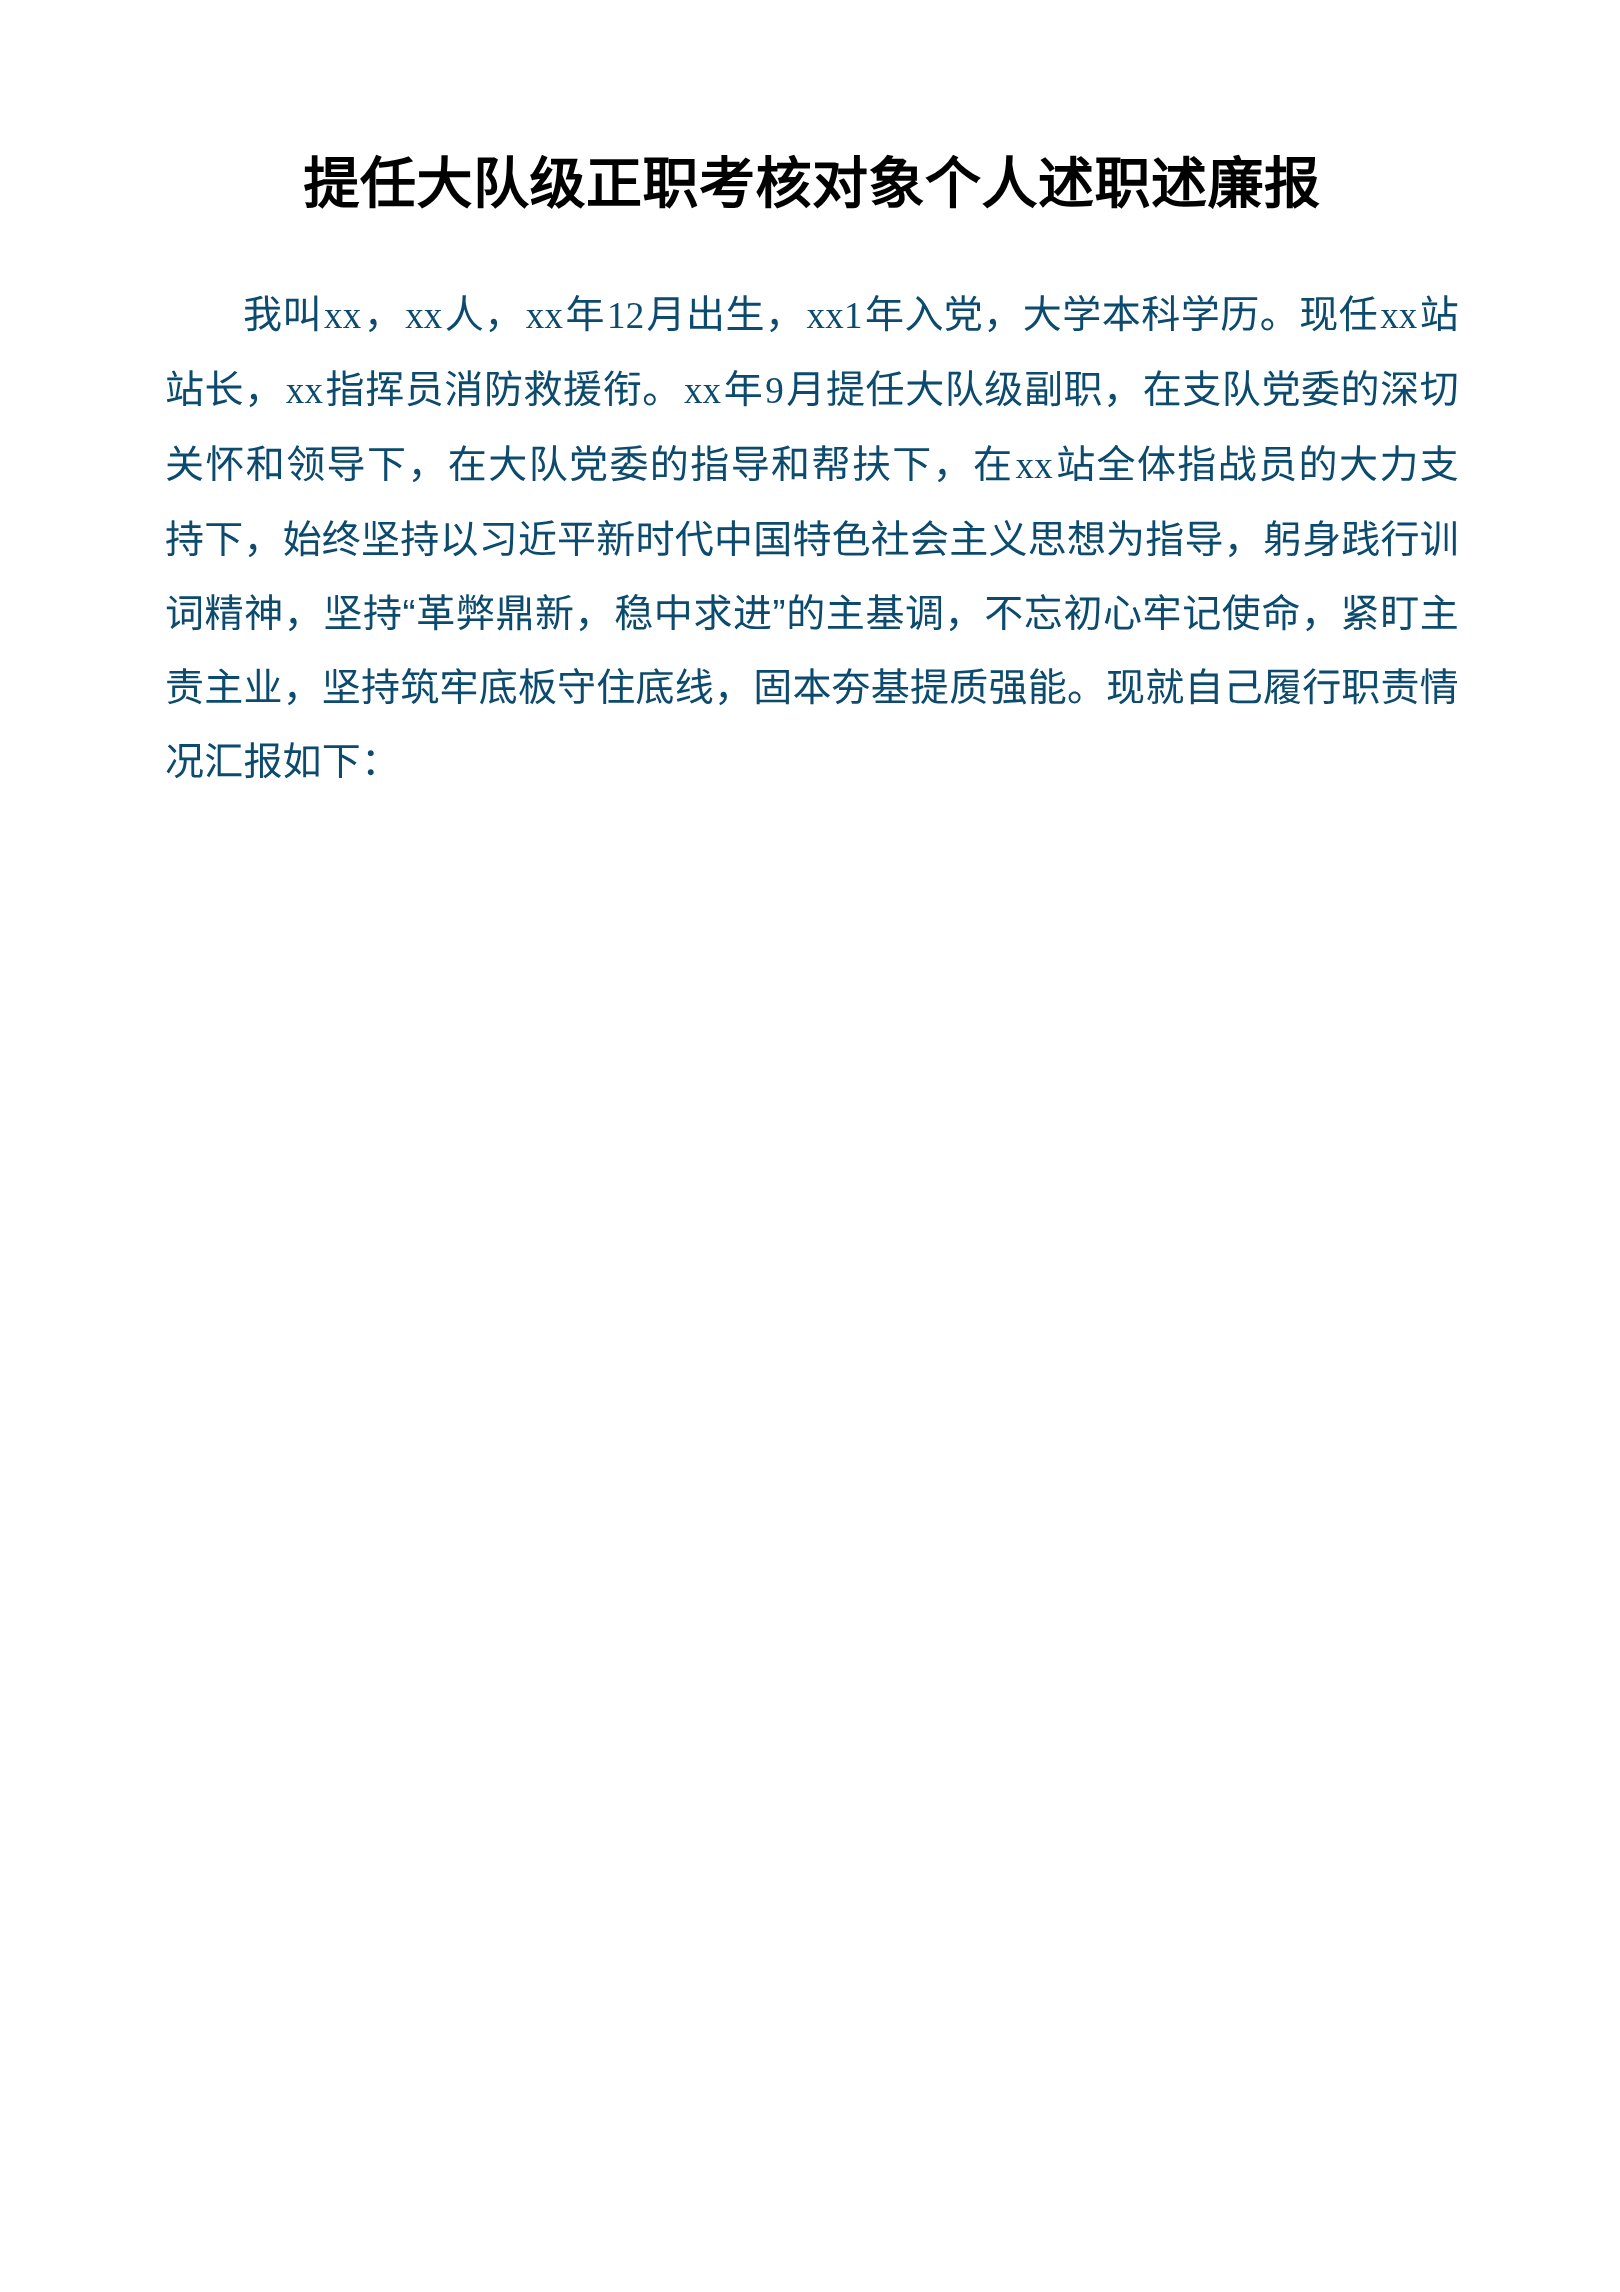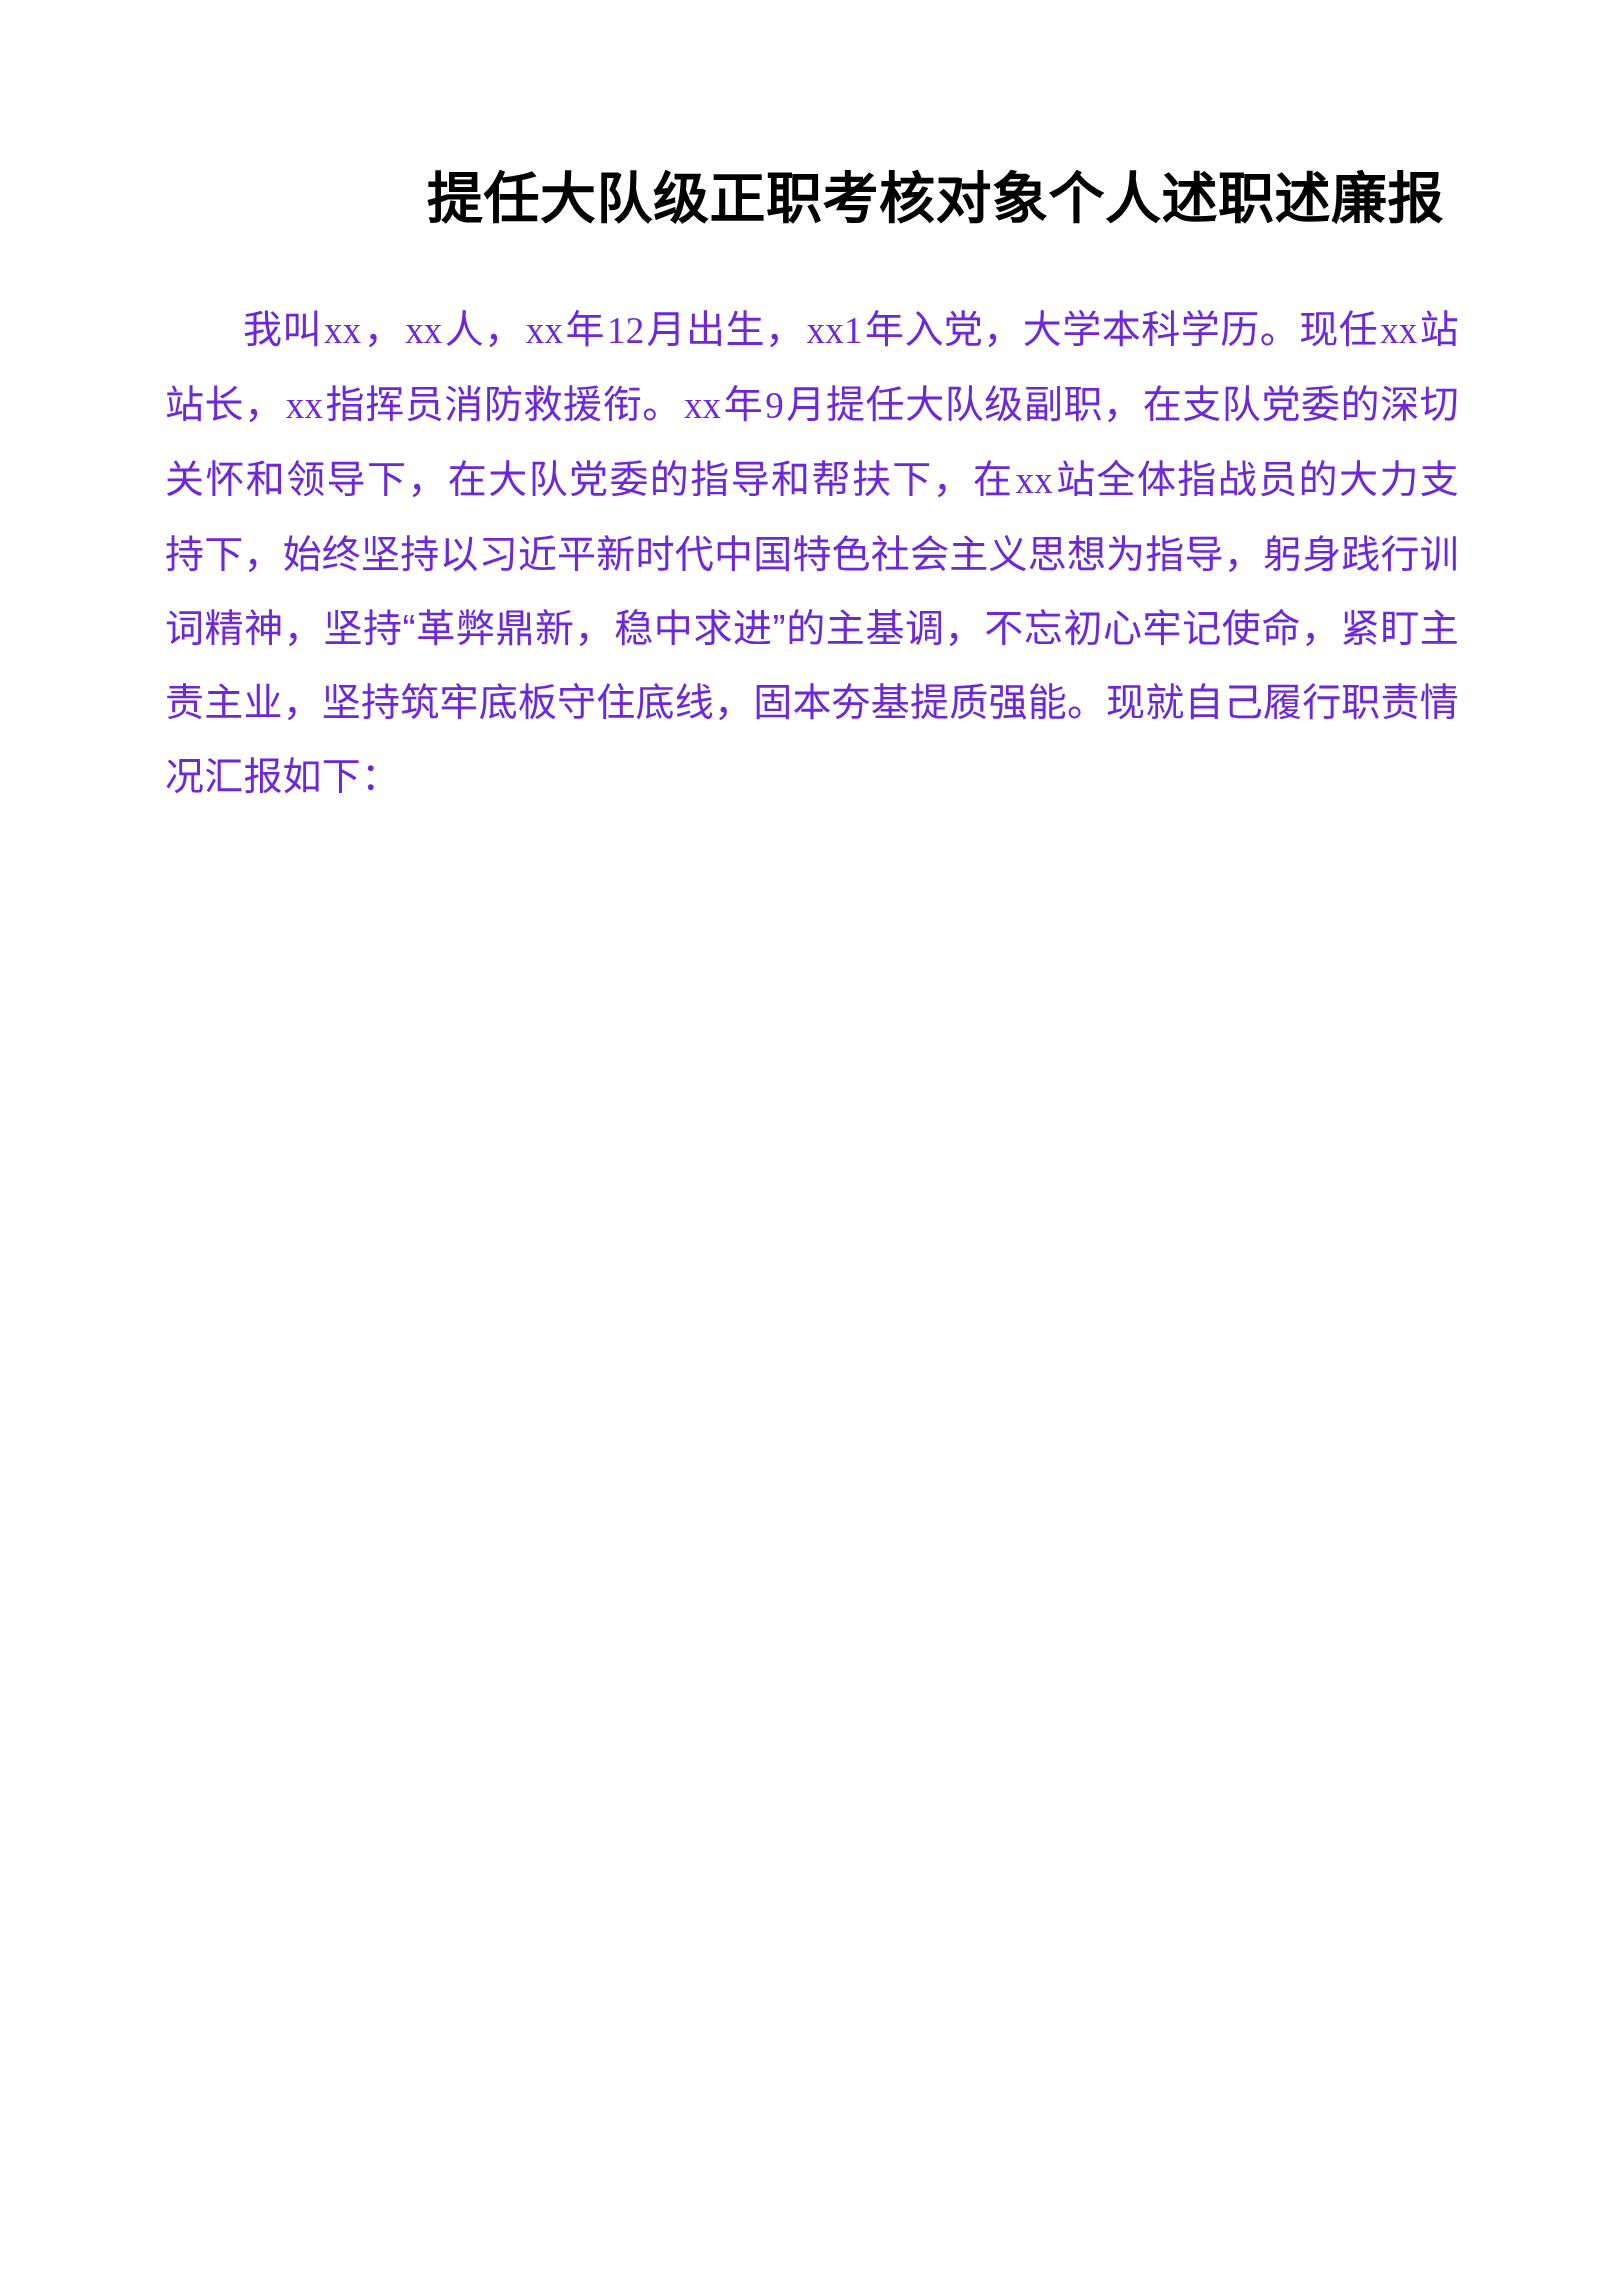--- a/index.html
+++ b/index.html
@@ -23,49 +23,49 @@
 
   .doc-body {
     position: absolute;
     left: 165px;
     top: 0;
     width: 1294px;
   }
 
   
   .doc-title {
-    margin: 15px;
+    margin: 0;
     padding: 0;
     font-family: "Liberation Sans", "DejaVu Sans", sans-serif;
     font-weight: 700;
     font-size: 56px;
     line-height: 78px;
     letter-spacing: 0.5px;
-    text-align: right;
+    text-align: center;
     color: #000000;
     padding-top: 145px;
     word-break: break-all;
   }
 
   .doc-title .title-line {
     display: block;
   }
 
   
   .para-block {
     margin-top: 55px;
   }
 
   p.para {
     margin: 0 0 0 0;
     padding: 0;
     font-family: "Liberation Sans", "DejaVu Sans", sans-serif;
     font-size: 39px;
     line-height: 74px;
-    color: #6d28d9;
+    color: #0c4a6e;
     text-align: justify;
     text-justify: inter-character;
     text-indent: 78px;
     word-break: break-all;
     letter-spacing: 0.2px;
   }
 
   p.para + p.para {
     margin-top: 0px;
   }

